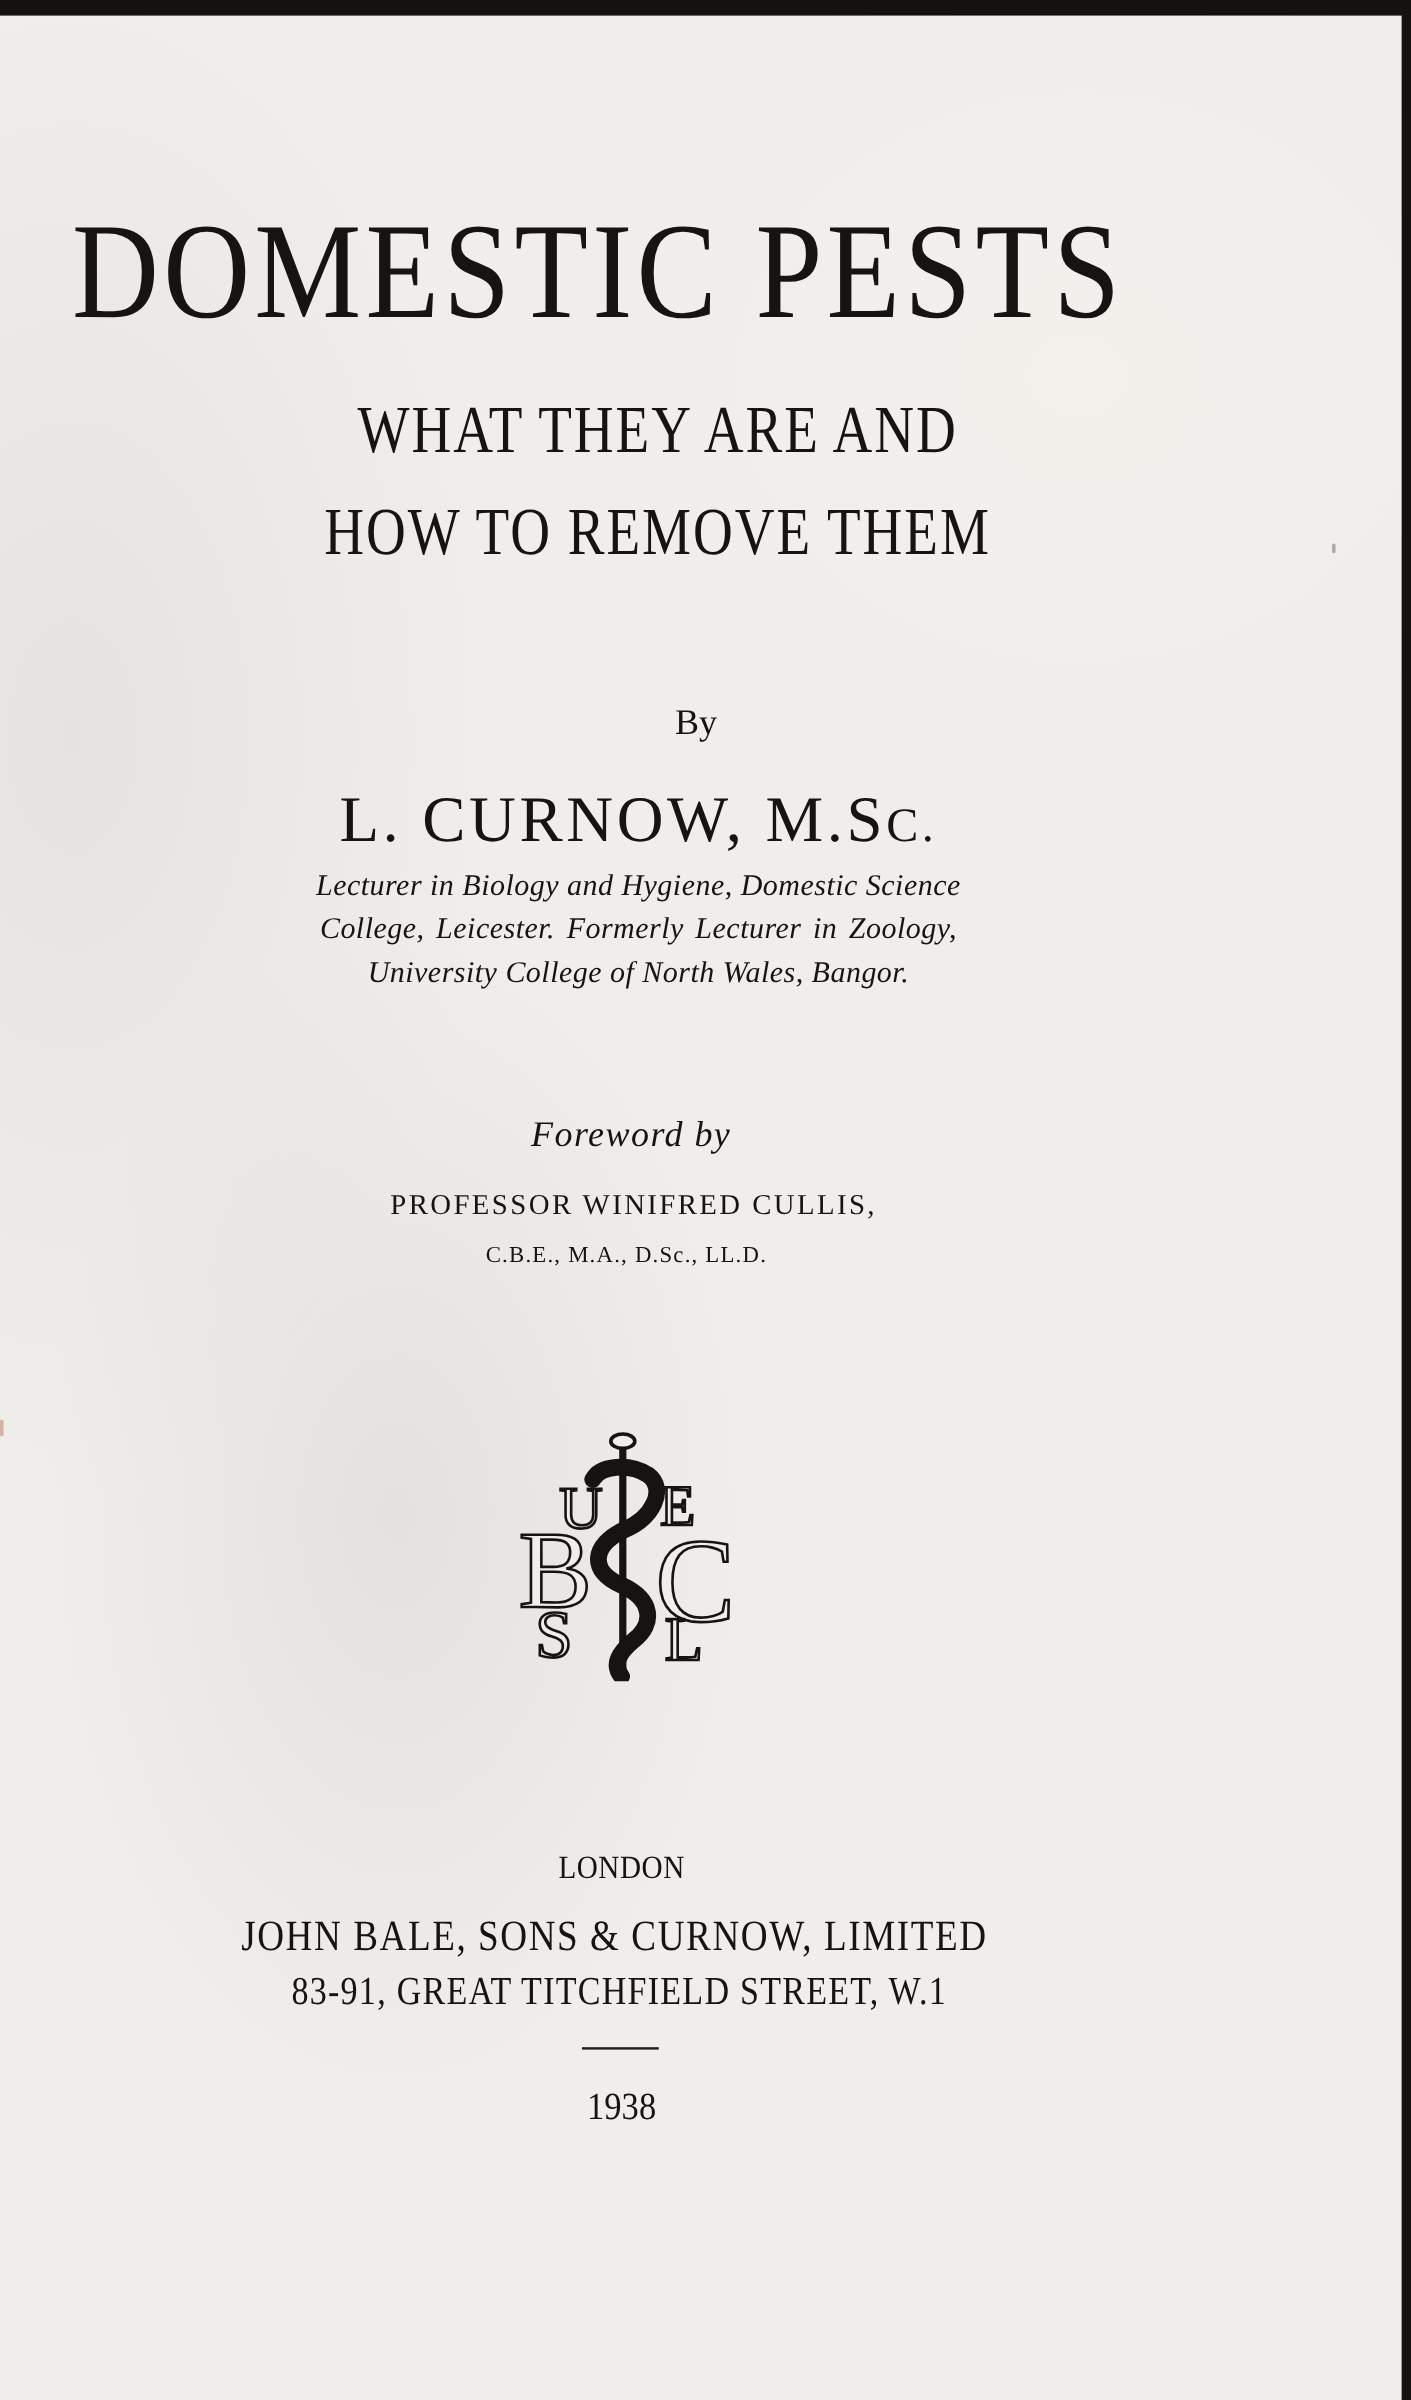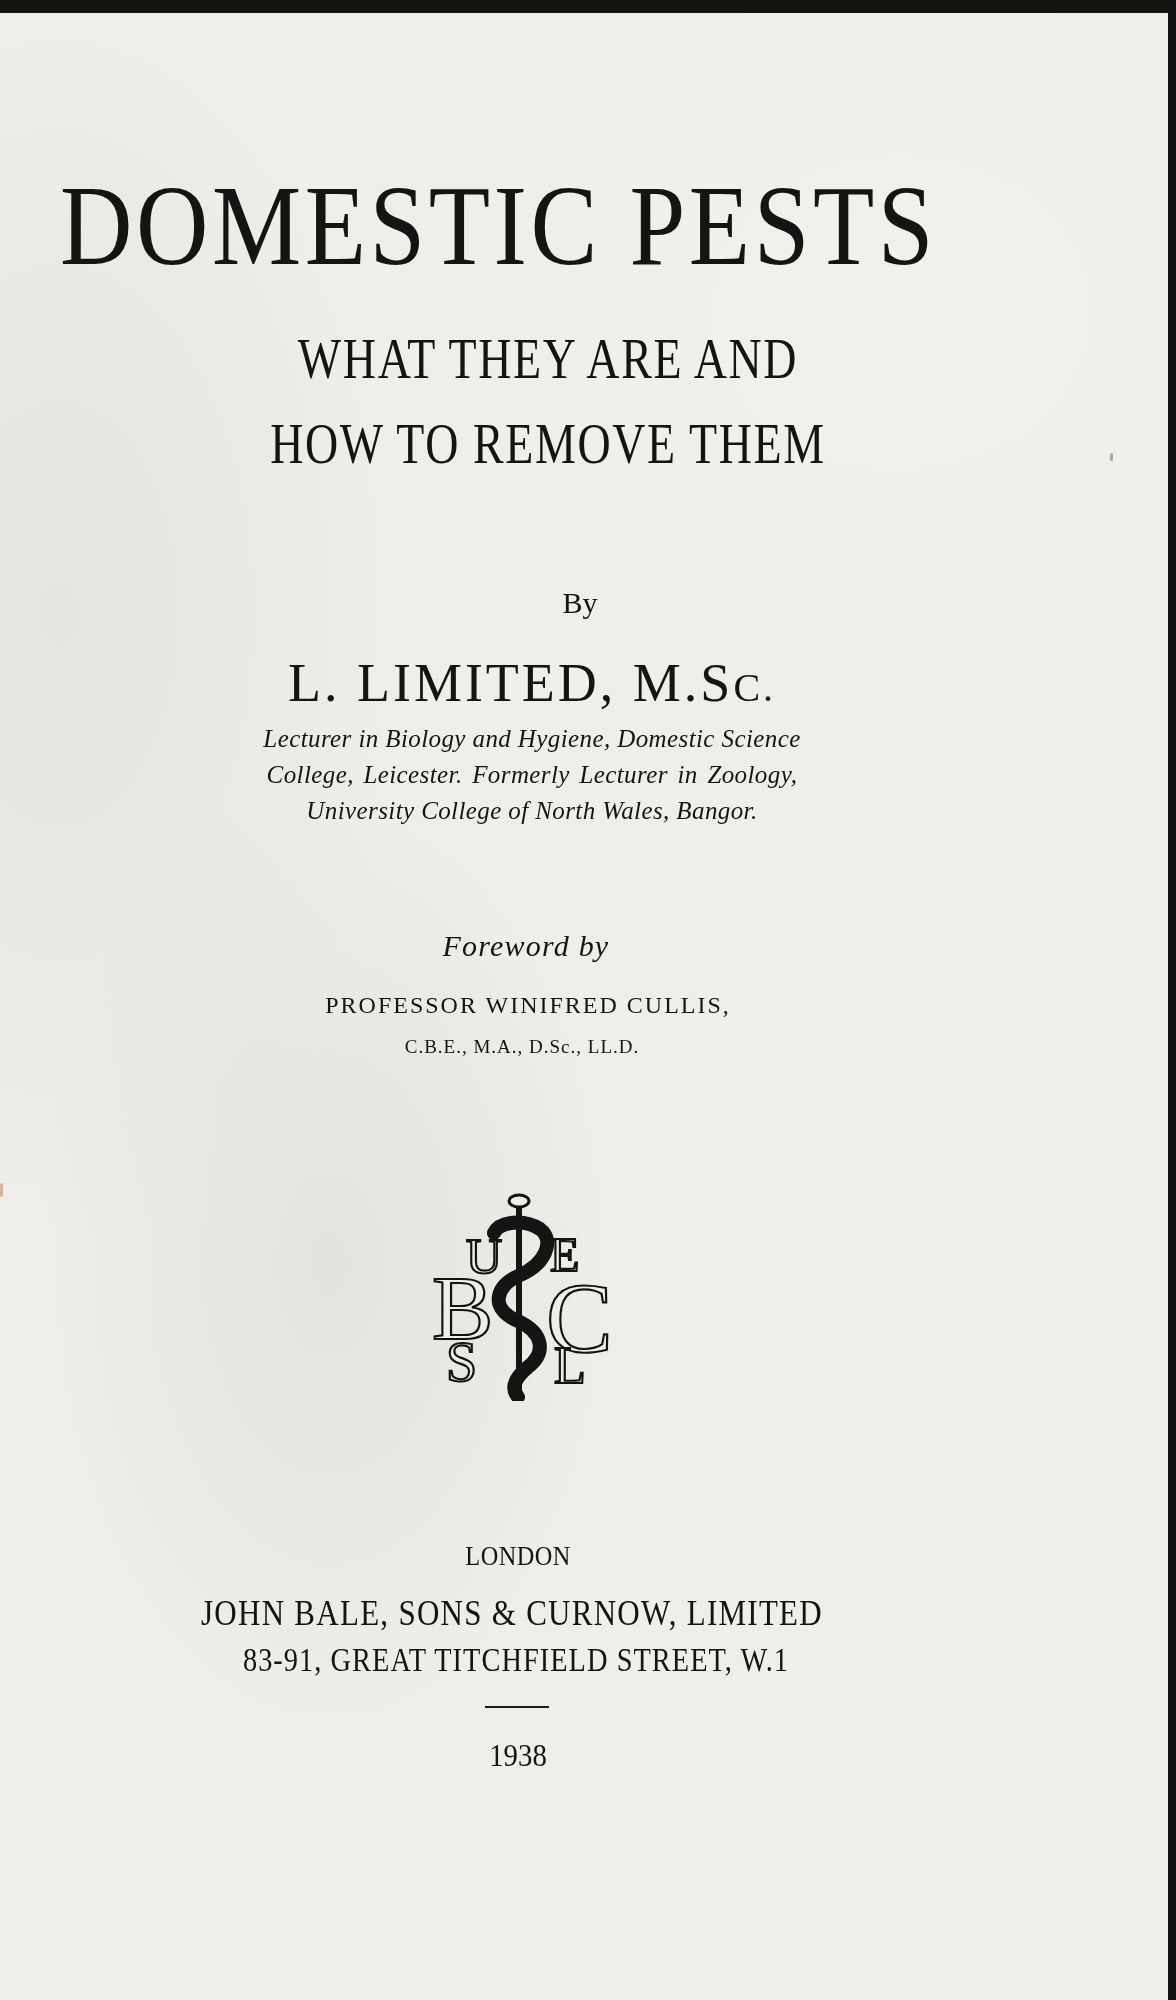--- a/index.html
+++ b/index.html
@@ -158,21 +158,21 @@
 
 <div class="page">
 
   <div class="line title">DOMESTIC PESTS</div>
 
   <div class="line subtitle sub1">WHAT THEY ARE AND</div>
   <div class="line subtitle sub2">HOW TO REMOVE THEM</div>
 
   <div class="line by">By</div>
 
-  <div class="line author"><span>L. LIMITED, M.S</span><span class="sc">C.</span></div>
+  <div class="line author"><span>L. CURNOW, M.S</span><span class="sc">C.</span></div>
 
   <div class="line affil aff1">Lecturer in Biology and Hygiene, Domestic Science</div>
   <div class="line affil aff2">College, Leicester.   Formerly Lecturer in Zoology,</div>
   <div class="line affil aff3">University College of North Wales, Bangor.</div>
 
   <div class="line foreword">Foreword by</div>
   <div class="line professor">PROFESSOR WINIFRED CULLIS,</div>
   <div class="line creds">C.B.E., M.A., D.Sc., LL.D.</div>
 
   <div class="logo">

